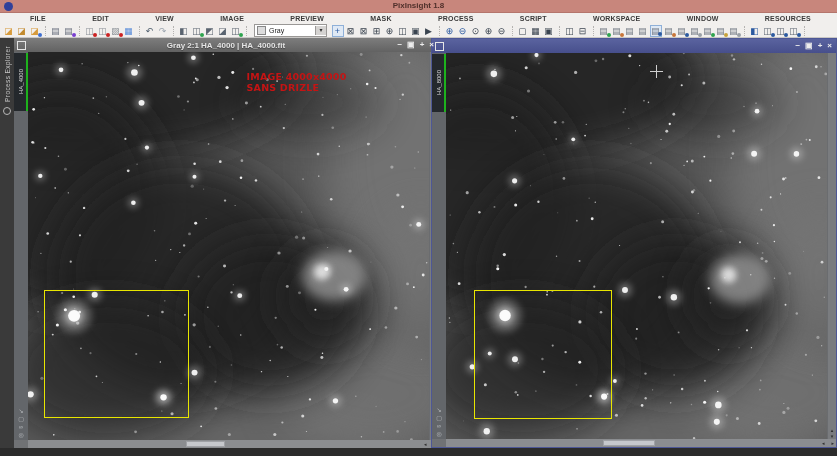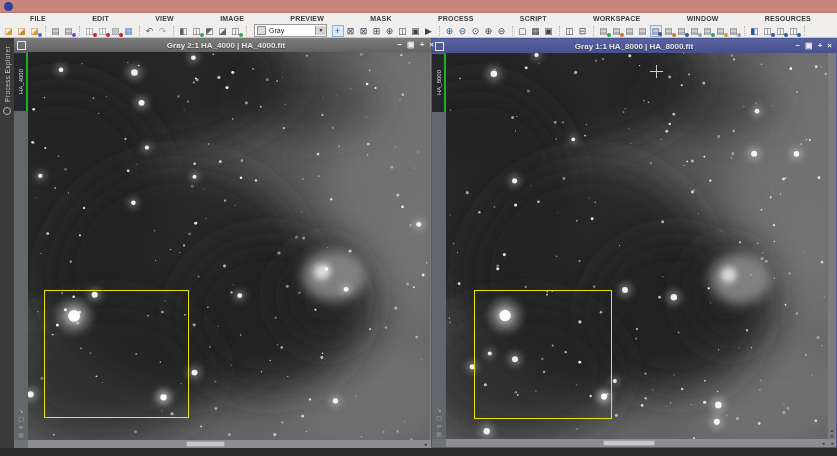--- a/index.html
+++ b/index.html
@@ -84,20 +84,21 @@
              align-items:center;padding:0 2px;box-sizing:border-box;}
   .hs-arrows span{font-size:5px;color:#2e2e2e;cursor:default;}
 
   #statusbar{position:absolute;left:0;right:0;bottom:0;height:8px;background:#2b2b2b;}
 </style>
 </head>
 <body>
 
 <div id="os-bar">
   <div id="os-logo"></div>
+  <div id="os-title">PixInsight 1.8</div>
 </div>
 
 <div id="menubar">
     <span class="menu-item">FILE</span>
     <span class="menu-item">EDIT</span>
     <span class="menu-item">VIEW</span>
     <span class="menu-item">IMAGE</span>
     <span class="menu-item">PREVIEW</span>
     <span class="menu-item">MASK</span>
     <span class="menu-item">PROCESS</span>
@@ -436,20 +437,24 @@
             <circle cx="11.5" cy="68" r="4.50" fill="#ffffff" opacity="0.22" filter="url(#fG0)"></circle>
             <circle cx="11.5" cy="68" r="2.40" fill="#ffffff" opacity="0.5" filter="url(#fG0)"></circle>
             <circle cx="11.5" cy="68" r="1.5" fill="#ffffff" opacity="0.95" filter="null"></circle>
             <circle cx="33.8" cy="89" r="2.40" fill="#ffffff" opacity="0.22" filter="url(#fG0)"></circle>
             <circle cx="33.8" cy="89" r="1.28" fill="#ffffff" opacity="0.5" filter="url(#fG0)"></circle>
             <circle cx="33.8" cy="89" r="0.8" fill="#ffffff" opacity="0.95" filter="null"></circle>
             <circle cx="73.3" cy="56.7" r="2.40" fill="#ffffff" opacity="0.3" filter="url(#fG0)"></circle>
             <circle cx="73.3" cy="56.7" r="1.60" fill="#ffffff" opacity="0.5" filter="url(#fG0)"></circle>
             <circle cx="73.3" cy="56.7" r="1" fill="#e2e2e2" opacity="0.95" filter="url(#fG0)"></circle>
           </svg>
+        <div class="annotation" style="left:54.5%;top:4.8%">
+          <div>IMAGE 4000x4000</div>
+          <div>SANS DRIZLE</div>
+        </div>
         <div class="preview-rect" style="left:4.1%;top:61.4%;width:35.5%;height:32.4%"></div>
       </div>
       <div class="win-vscroll">
         <div class="vs-arrows">
           <span>▴</span>
           <span>▾</span>
         </div>
       </div>
     </div>
     <div class="win-hscroll">
@@ -460,21 +465,20 @@
       <div class="hs-arrows">
         <span>◂</span>
         <span>▸</span>
       </div>
     </div>
   </div>
 
   <div class="imgwin" id="win-right">
     <div class="win-titlebar">
       <span class="win-icon"></span>
-      <span class="win-title">Gray 1:1 HA_8000 | HA_8000.fit</span>
       <div class="win-controls">
         <span>−</span>
         <span>▣</span>
         <span>+</span>
         <span>×</span>
       </div>
     </div>
     <div class="win-body">
       <div class="win-leftstrip">
         <div class="vtab">

